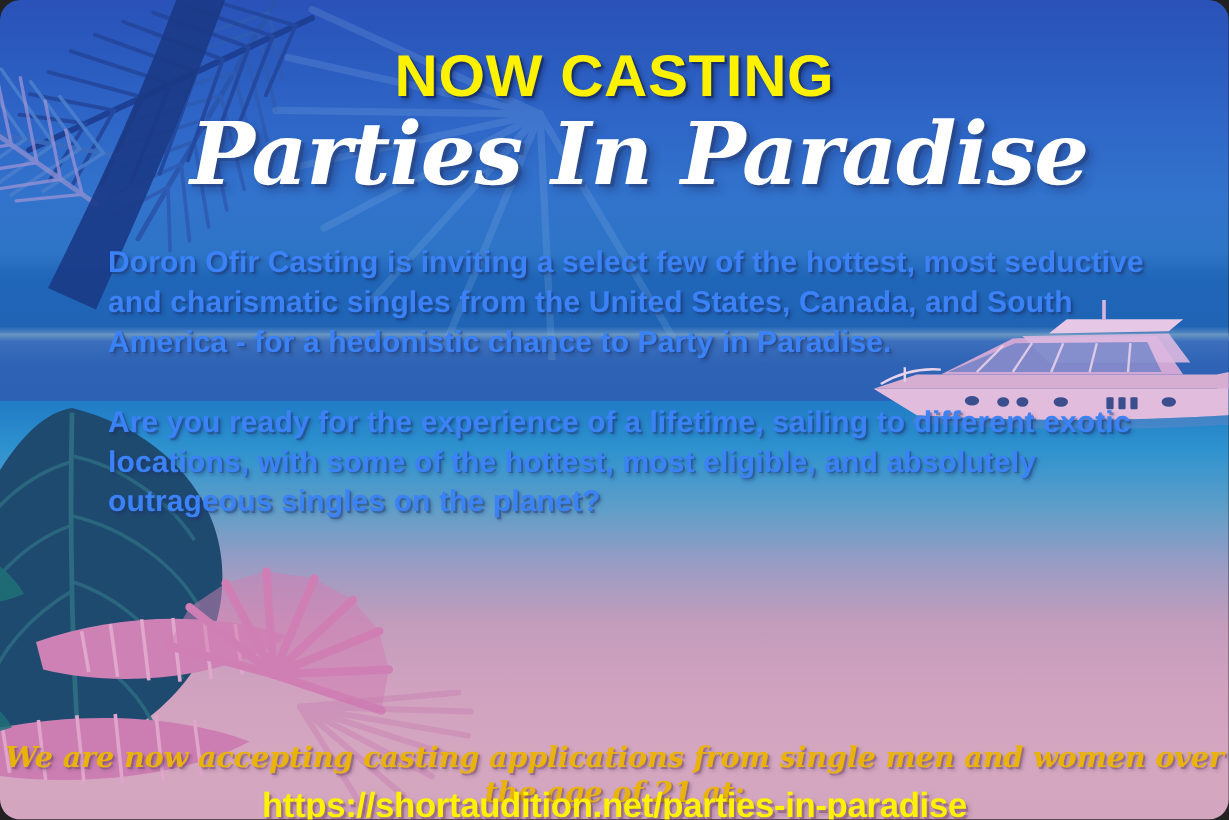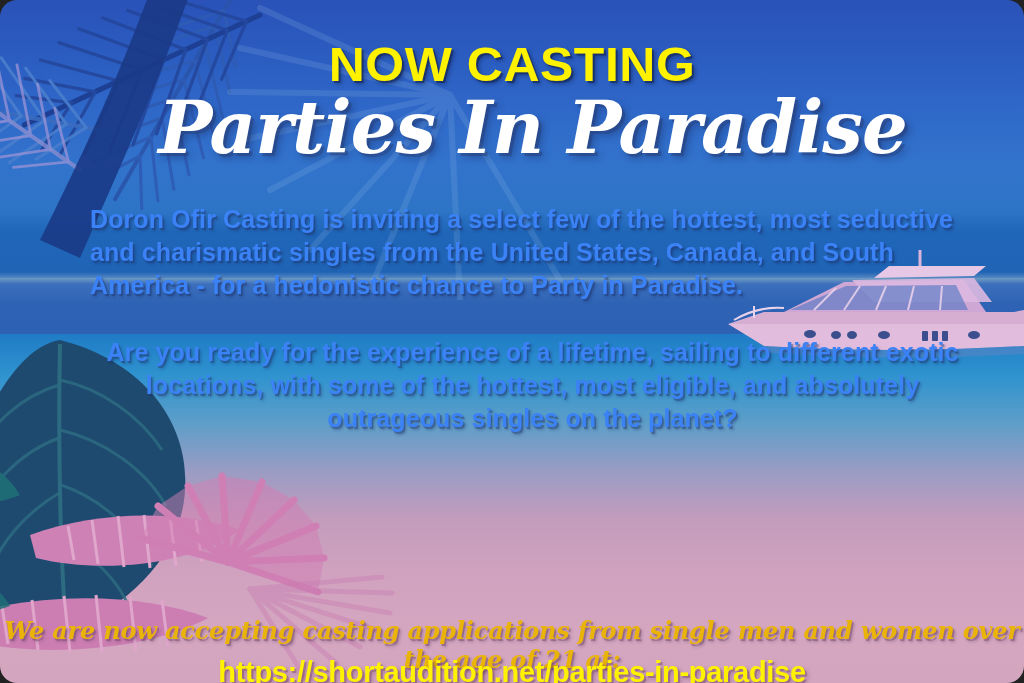--- a/index.html
+++ b/index.html
@@ -86,21 +86,21 @@
     font-size:25px;
     line-height:33px;
     color:#3b82f6;
     text-shadow:
       1.5px 1.5px 0 rgba(35,55,110,.40),
       2.5px 2.5px 3px rgba(20,40,95,.35);
     letter-spacing:.1px;
     margin-left:10px;
   }
   #para1{top:203px;}
-  #para2{top:336px;text-align:center;}
+  #para2{top:336px;}
   #para3{top:464px;}
 
   .tagline{
     position:absolute;
     left:0;right:0;top:616px;
     text-align:center;
     font-family:"DejaVu Serif", serif;
     font-style:italic;
     font-weight:bold;
     font-size:24px;

